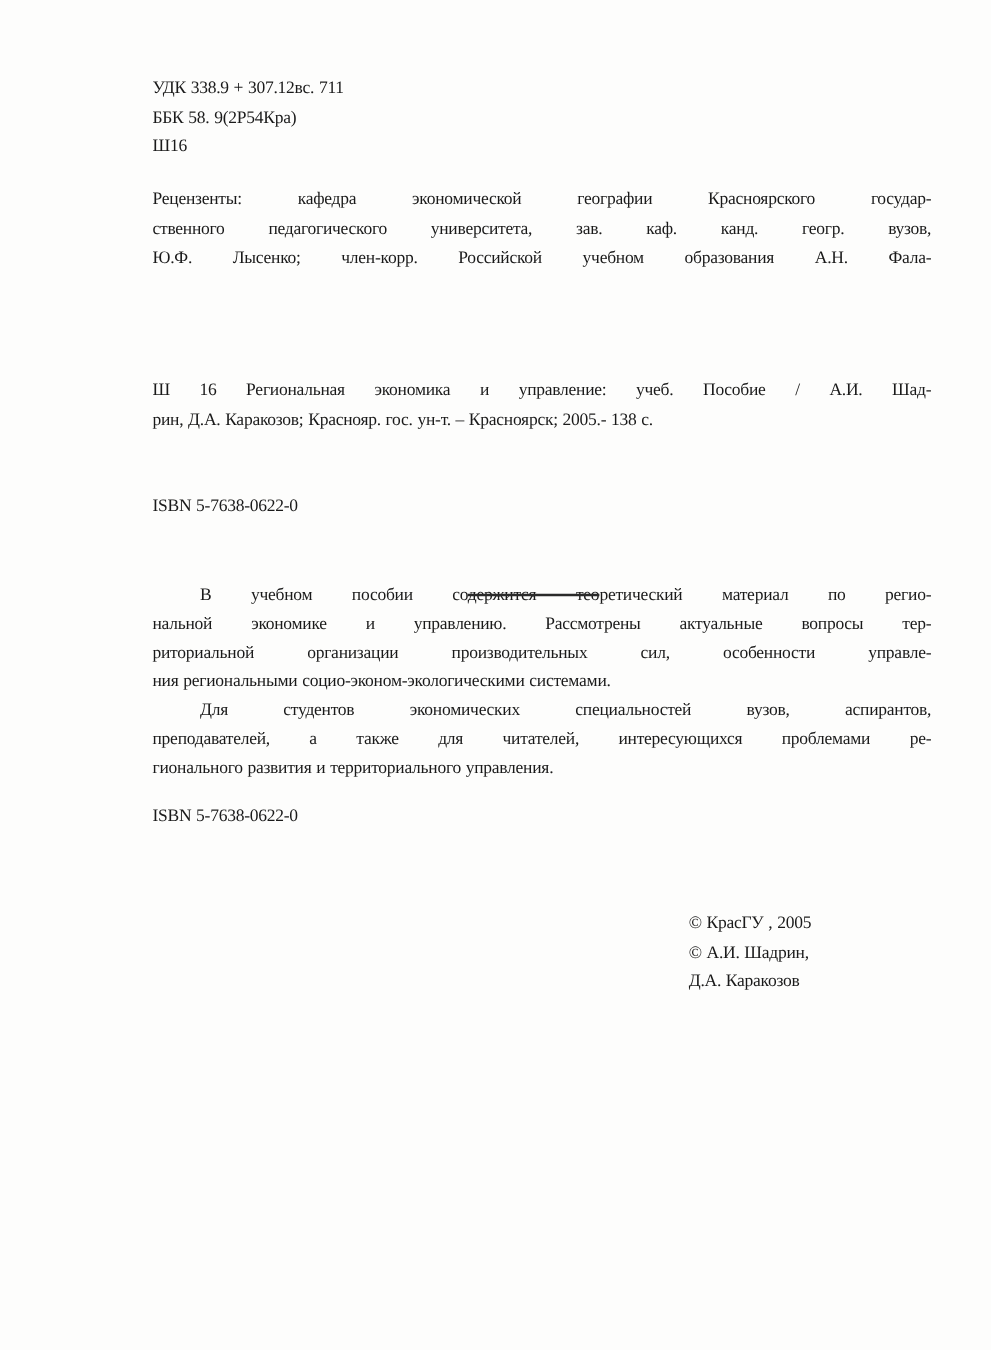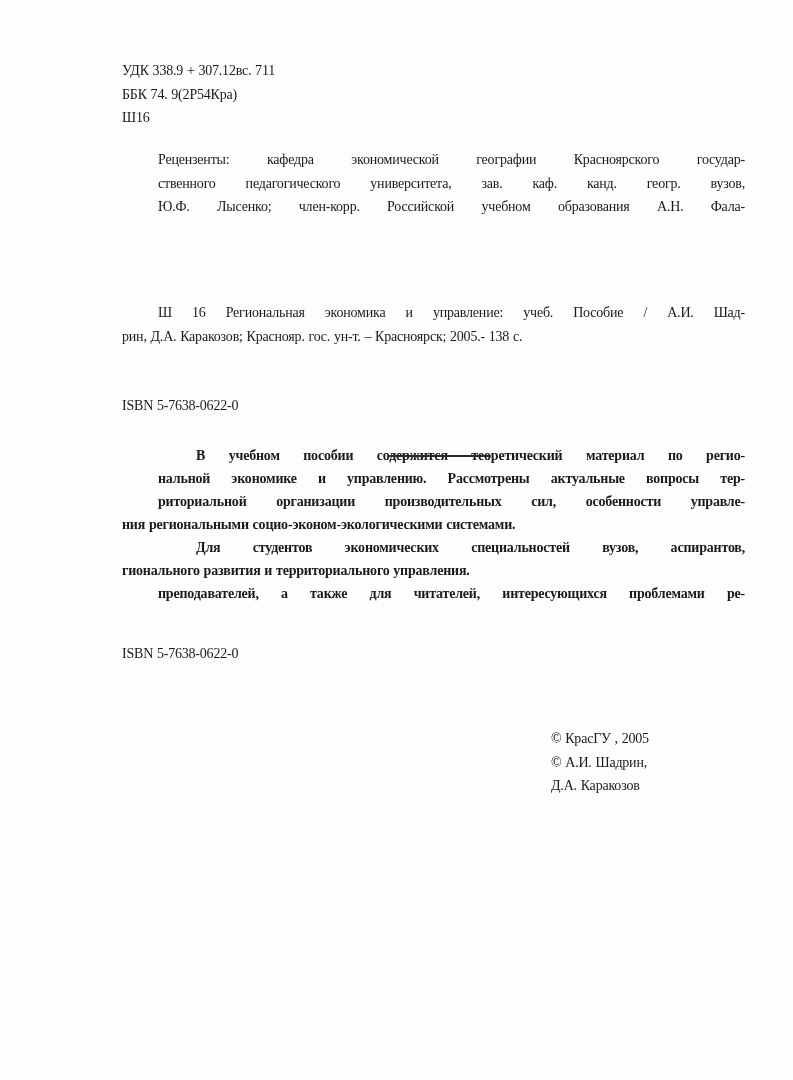--- a/index.html
+++ b/index.html
@@ -26,34 +26,33 @@
     letter-spacing: -0.2px;
     word-spacing: 0.5px;
   }
   .line {
     white-space: normal;
   }
   
   .just {
     text-align: justify;
     text-align-last: justify;
-    margin-left: 36px;
   }
   .plain {
     text-align: left;
     text-align-last: auto;
   }
   .indent {
     text-indent: 38px;
   }
   #classification { top: 59px; }
   #reviewers      { top: 148px; }
   #biblio         { top: 301px; }
   #isbn-top       { top: 394px; }
-  #annotation     { top: 444px; line-height: 23px; font-weight: bold; }
+  #annotation     { top: 465px; line-height: 23px; }
   #isbn-bottom    { top: 642px; }
   #copyright {
     top: 727px;
     left: 551px;
     width: 230px;
     line-height: 23.5px;
   }
   .struck {
     text-decoration: line-through;
     text-decoration-thickness: 1.5px;
@@ -64,21 +63,21 @@
     position: relative;
   }
 </style>
 </head>
 <body>
 
 <div class="page">
 
   <div class="block" id="classification">
     <div class="line plain">УДК 338.9 + 307.12вс. 711</div>
-    <div class="line plain">ББК 74. 9(2Р54Кра)</div>
+    <div class="line plain">ББК 58. 9(2Р54Кра)</div>
     <div class="line plain">Ш16</div>
   </div>
 
   <div class="block" id="reviewers">
     <div class="line just">Рецензенты: кафедра экономической географии Красноярского государ-</div>
     <div class="line just">ственного педагогического университета, зав. каф. канд. геогр. вузов,</div>
     <div class="line just">Ю.Ф. Лысенко; член-корр. Российской учебном образования А.Н. Фала-</div>
   </div>
 
   <div class="block" id="biblio">
@@ -89,22 +88,22 @@
   <div class="block" id="isbn-top">
     <div class="line plain">ISBN 5-7638-0622-0</div>
   </div>
 
   <div class="block" id="annotation">
     <div class="line just indent"><span>В учебном пособии со</span><span class="struck">держится тео</span><span>ретический материал по регио-</span></div>
     <div class="line just">нальной экономике и управлению. Рассмотрены актуальные вопросы тер-</div>
     <div class="line just">риториальной организации производительных сил, особенности управле-</div>
     <div class="line plain">ния региональными социо-эконом-экологическими системами.</div>
     <div class="line just indent">Для студентов экономических специальностей вузов, аспирантов,</div>
+    <div class="line just">преподавателей, а также для читателей, интересующихся проблемами ре-</div>
     <div class="line plain">гионального развития и территориального управления.</div>
-    <div class="line just">преподавателей, а также для читателей, интересующихся проблемами ре-</div>
   </div>
 
   <div class="block" id="isbn-bottom">
     <div class="line plain">ISBN 5-7638-0622-0</div>
   </div>
 
   <div class="block" id="copyright">
     <div class="line plain">© КрасГУ , 2005</div>
     <div class="line plain">© А.И. Шадрин,</div>
     <div class="line plain">Д.А. Каракозов</div>

